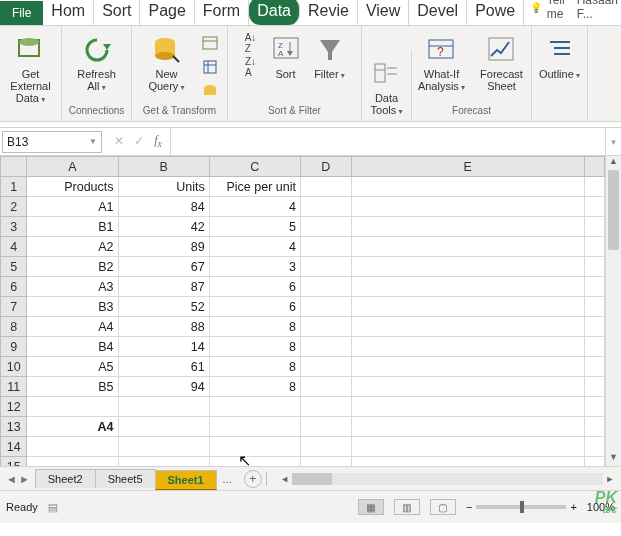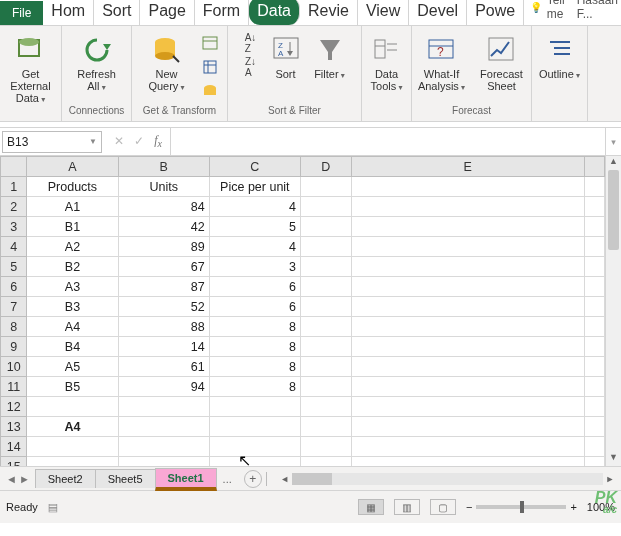--- a/index.html
+++ b/index.html
@@ -41,37 +41,37 @@
 
   
   .grid-area { position: relative; height: 310px; overflow: hidden; display:flex;}
   .grid-body { flex:1; overflow:hidden;}
   table.sheet { border-collapse: collapse; table-layout: fixed; width: 605px;}
   table.sheet th, table.sheet td { border: 1px solid #d9d9d9; font-size: 12.5px; height: 20px; padding: 0 4px; background: #fff; overflow: hidden; white-space: nowrap;}
   table.sheet thead th { background: #e6e6e6; color: #333; font-weight: normal; text-align: center; border-color:#bdbdbd;}
   table.sheet tbody th { background: #e6e6e6; color: #333; font-weight: normal; text-align: center; width: 26px; border-color:#bdbdbd;}
   .corner { width: 26px; background:#e6e6e6; border-color:#bdbdbd;}
   .num { text-align: right; }
-  .txt { text-align: center; }
+  .txt { text-align: right; }
   .bold { font-weight: bold; }
   col.cA{width:90px;} col.cB{width:90px;} col.cC{width:90px;} col.cD{width:50px;} col.cE{width:230px;} col.cF{width:20px;}
   .vscroll { width:16px; background:#f0f0f0; border-left:1px solid #d4d4d4; display:flex; flex-direction:column; }
   .vscroll .arr{height:14px; text-align:center; font-size:9px; color:#666; cursor:pointer;}
   .vscroll .track{flex:1; position:relative;}
   .vscroll .thumb{position:absolute; top:0; left:2px; right:2px; height:80px; background:#c8c8c8; border-radius:2px;}
 
   
   .mouse-cursor { position:absolute; left:238px; top:295px; font-size:16px; pointer-events:none; color:#000;}
 
   
   .sheet-tabs { display: flex; align-items: center; height: 24px; background: #f3f2f1; border-top: 1px solid #d4d4d4; font-size: 11px;}
   .sheet-tabs .nav { display:flex; gap:2px; padding:0 6px; color:#777;}
   .sheet-tabs .nav span{cursor:pointer;}
   .sheet-tabs .tab { padding: 3px 12px; border: 1px solid #bfbfbf; border-bottom:none; background:#e6e6e6; margin-left:-1px; cursor:pointer;}
-  .sheet-tabs .tab.active { background:#f9a8d4; color:#217346; font-weight:bold; border-bottom:4px solid #a16207; position:relative; top:1px;}
+  .sheet-tabs .tab.active { background:#eab308; color:#217346; font-weight:bold; border-bottom:1px solid #a16207; position:relative; top:1px;}
   .sheet-tabs .more{padding:3px 6px; color:#666;}
   .sheet-tabs .newtab{ width:18px;height:18px;border:1px solid #bbb;border-radius:50%;display:flex;align-items:center;justify-content:center;margin-left:6px;cursor:pointer;color:#666;font-size:12px;}
   .sheet-tabs .hsb { flex:1; margin:0 4px; display:flex; align-items:center;}
   .sheet-tabs .hsb .arr{width:14px;text-align:center;color:#666;font-size:9px;cursor:pointer;}
   .sheet-tabs .hsb .track{flex:1; height:12px; background:#e6e6e6; position:relative;}
   .sheet-tabs .hsb .thumb{position:absolute; left:0; width:40px; top:0; bottom:0; background:#c8c8c8;}
 
   
   .status { display:flex; align-items:center; height:22px; background:#f3f2f1; border-top:1px solid #d4d4d4; font-size:11px; padding:16px 6px; gap:10px;}
   .status .spacer{flex:1;}
@@ -203,21 +203,21 @@
           <svg width="28" height="28">
               <polygon points="4,4 24,4 16,16 16,24 12,24 12,16" fill="#888"></polygon>
             </svg>
         </div>
         <span class="caret">Filter</span>
       </div>
     </div>
     <div class="group-label">Sort &amp; Filter</div>
   </div>
 
-  <div class="group" style="width:50px;">
+  <div class="group" style="width:50px;margin-top:24px;">
     <div class="group-body">
       <div class="big-btn" style="width:44px;">
         <div class="big-icon">
           <svg width="28" height="28">
               <rect x="2" y="4" width="10" height="18" fill="none" stroke="#888"></rect>
               <line x1="2" y1="10" x2="12" y2="10" stroke="#888"></line>
               <line x1="14" y1="8" x2="24" y2="8" stroke="#888"></line>
               <line x1="14" y1="14" x2="24" y2="14" stroke="#888"></line>
             </svg>
         </div>

